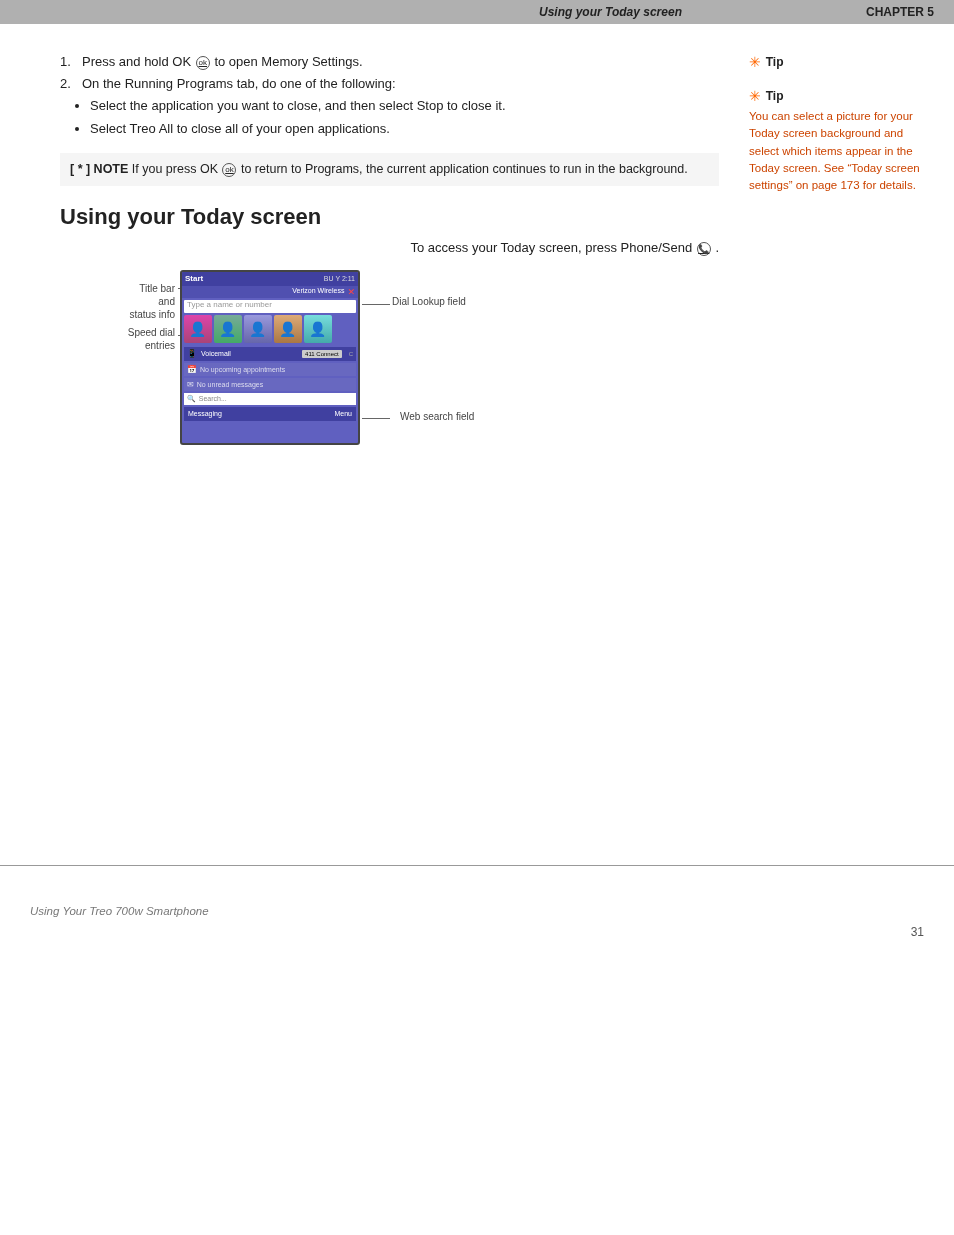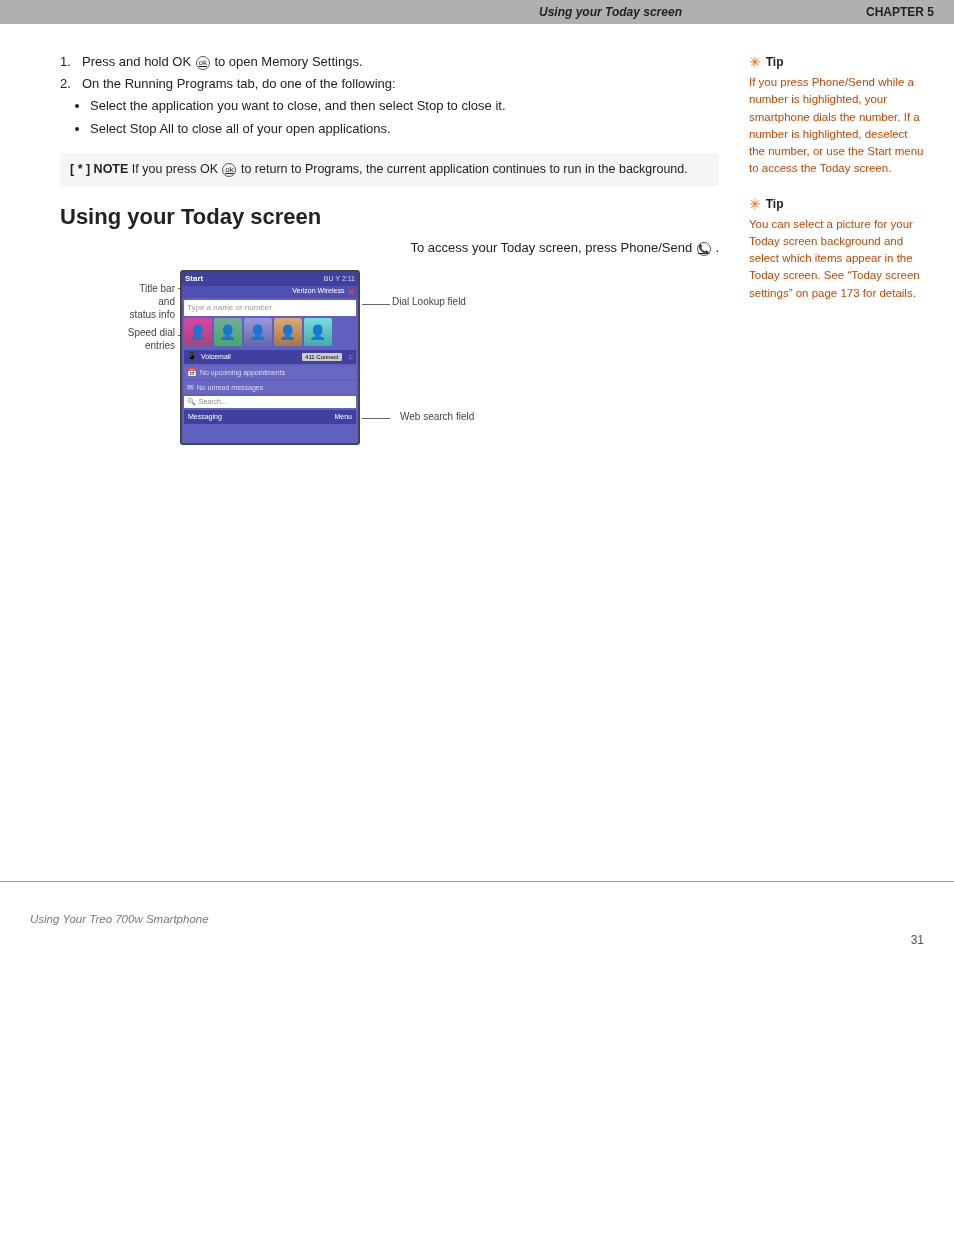--- a/index.html
+++ b/index.html
@@ -165,22 +165,21 @@
       justify-content: flex-end;
       padding: 1px 3px;
       height: 12px;
     }
     .phone-search-bar {
       background: #fff;
       margin: 2px;
       height: 13px;
       border-radius: 1px;
       display: flex;
-      align-items: center;
-      padding: 8px 3px;
+      padding: 0 3px;
       font-size: 8px;
       color: #999;
     }
     .phone-contacts-row {
       display: flex;
       gap: 2px;
       margin: 2px;
       height: 30px;
     }
     .phone-contact-thumb {
@@ -305,21 +304,21 @@
     }
     .tip-text-orange { color: #cc4400; }
 
     
     .footer {
       position: absolute;
       bottom: 280px;
       left: 0;
       right: 0;
       border-top: 1px solid #999;
-      padding: 8px 30px;
+      padding: 16px 30px;
       display: flex;
       justify-content: space-between;
       align-items: center;
       font-size: 11.5px;
       color: #555;
     }
     .footer-left { font-style: italic; color: #777; }
     .footer-right { font-size: 12px; color: #555; margin-top: 43px; }
 
     .inline-circle {
@@ -357,21 +356,21 @@
           <span class="inline-circle">ok</span>
           <span>to open Memory Settings.</span>
         </span>
       </div>
       <div class="numbered-item">
         <span class="num">2.</span>
         <span>On the Running Programs tab, do one of the following:</span>
       </div>
       <ul class="bullet-list">
         <li class="bullet-item">Select the application you want to close, and then select Stop to close it.</li>
-        <li class="bullet-item">Select Stop All to close all of your open applications.</li>
+        <li class="bullet-item">Select Treo All to close all of your open applications.</li>
       </ul>
     </div>
 
     <div class="note-box">
       <span class="note-label">[ * ] NOTE</span>
       <span>
         <span>If you press OK</span>
         <span class="inline-circle">ok</span>
         <span>to return to Programs, the current application continues to run in the background.</span>
       </span>
@@ -465,21 +464,20 @@
 
   </div>
 
   <div class="right-col">
 
     <div class="tip-box">
       <div class="tip-header">
         <span class="tip-star">✳</span>
         <span class="tip-label">Tip</span>
       </div>
-      <p class="tip-text tip-text-orange">If you press Phone/Send while a number is highlighted, your smartphone dials the number. If a number is highlighted, deselect the number, or use the Start menu to access the Today screen.</p>
     </div>
 
     <div class="tip-box">
       <div class="tip-header">
         <span class="tip-star">✳</span>
         <span class="tip-label">Tip</span>
       </div>
       <p class="tip-text tip-text-orange">You can select a picture for your Today screen background and select which items appear in the Today screen. See “Today screen settings” on page 173 for details.</p>
     </div>
 

